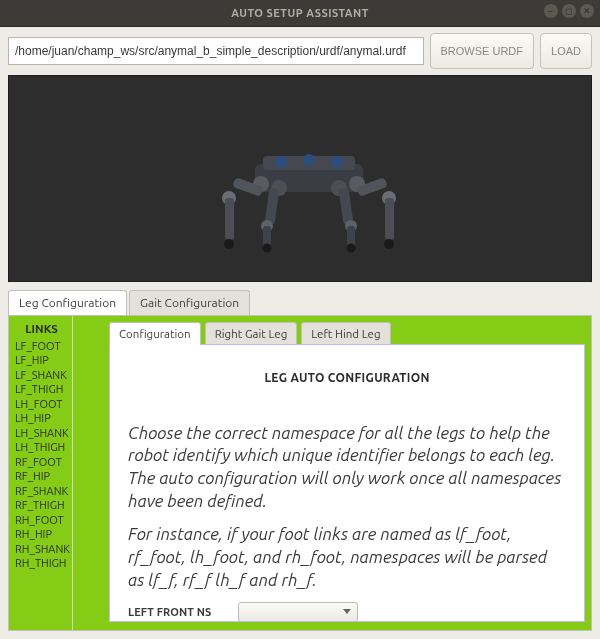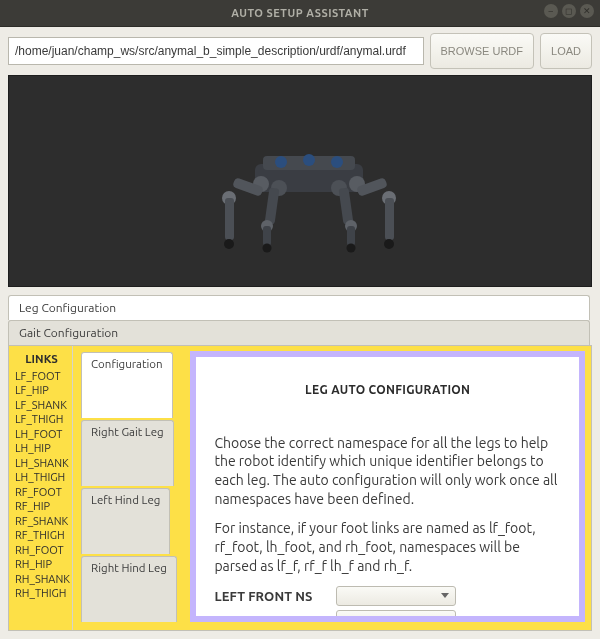--- a/index.html
+++ b/index.html
@@ -69,43 +69,44 @@
     height: 232px;
     background: #2d2d2d;
     border: 1px solid #1e1e1e;
     position: relative;
     margin-bottom: 8px;
     overflow: hidden;
   }
   .robot-svg { position: absolute; left: 0; top: 0; }
 
   
-  .outer-tabs { display: flex; flex-direction: column; }
+  .outer-tabs { display: flex; }
   .tab {
     padding: 5px 10px 6px;
     font-size: 12px;
     background: #e3e1d9;
     border: 1px solid #c2c0b6;
     border-bottom: none;
     margin-right: 2px;
     border-radius: 3px 3px 0 0;
     color: #3b3b3b;
     cursor: pointer;
   }
   .tab.active {
     background: #fff;
     position: relative;
     z-index: 2;
   }
   .panel {
-    background: #fde047;
+    background: #84cc16;
     border: 1px solid #c2c0b6;
     flex: 1 1 auto;
     display: flex;
     min-height: 0;
+    gap: 28px;
   }
   .links-col {
     width: 98px;
     border-right: 1px solid #d6d4cb;
     display: flex; flex-direction: column;
     padding: 4px 2px 4px 4px;
   }
   .links-title {
     text-align: center;
     font-weight: 600;
@@ -118,53 +119,54 @@
     font-size: 11px;
     line-height: 14.5px;
     color: #2d2d2d;
     padding-left: 2px;
   }
   .links-list div { white-space: nowrap; }
 
   .right-col {
     flex: 1 1 auto;
     padding: 6px 6px 8px 8px;
-    display: flex; flex-direction: row;
+    display: flex; flex-direction: column;
     min-width: 0;
   }
   .inner-tabs { display: flex; flex-wrap: wrap; gap: 2px; }
   .inner-tabs .tab { font-size: 11.5px; padding: 4px 9px 5px; }
   .config-panel {
-    border: 6px solid #c4b5fd;
+    border: 1px solid #c4b5fd;
     flex: 1 1 auto;
     padding: 14px 18px 10px;
     background: #fff;
     margin-top: -1px;
     overflow: hidden;
   }
   .config-title {
     text-align: center;
     font-weight: 700;
     font-size: 12px;
     letter-spacing: .3px;
     margin: 12px 0 38px;
   }
   .desc {
-    font-size: 14px;
+    font-size: 17px;
     color: #3a3a3a;
     line-height: 1.35;
     margin-bottom: 10px;
+    font-style: italic;
   }
   .formrow {
     display: flex; align-items: center;
     margin: 4px 0;
   }
   .formrow label {
-    width: 122px;
-    font-size: 13px;
+    width: 110px;
+    font-size: 11px;
     font-weight: 600;
     color: #3a3a3a;
     letter-spacing: .1px;
   }
   .combo {
     width: 120px; height: 20px;
     border: 1px solid #bdbbb1;
     border-radius: 3px;
     background: linear-gradient(#fafaf6,#eceae2);
     position: relative;
@@ -264,21 +266,20 @@
           <div>RH_SHANK</div>
           <div>RH_THIGH</div>
         </div>
     </div>
 
     <div class="right-col">
       <div class="inner-tabs">
         <div class="tab active">Configuration</div>
         <div class="tab">Right Gait Leg</div>
         <div class="tab">Left Hind Leg</div>
-        <div class="tab">Right Hind Leg</div>
       </div>
 
       <div class="config-panel">
         <div class="config-title">LEG AUTO CONFIGURATION</div>
         <div class="desc">Choose the correct namespace for all the legs to help the robot identify which unique identifier belongs to each leg. The auto configuration will only work once all namespaces have been defined.</div>
         <div class="desc">For instance, if your foot links are named as lf_foot, rf_foot, lh_foot, and rh_foot, namespaces will be parsed as lf_f, rf_f lh_f and rh_f.</div>
 
         <div class="formrow">
           <label>LEFT FRONT NS</label>
           <div class="combo">

